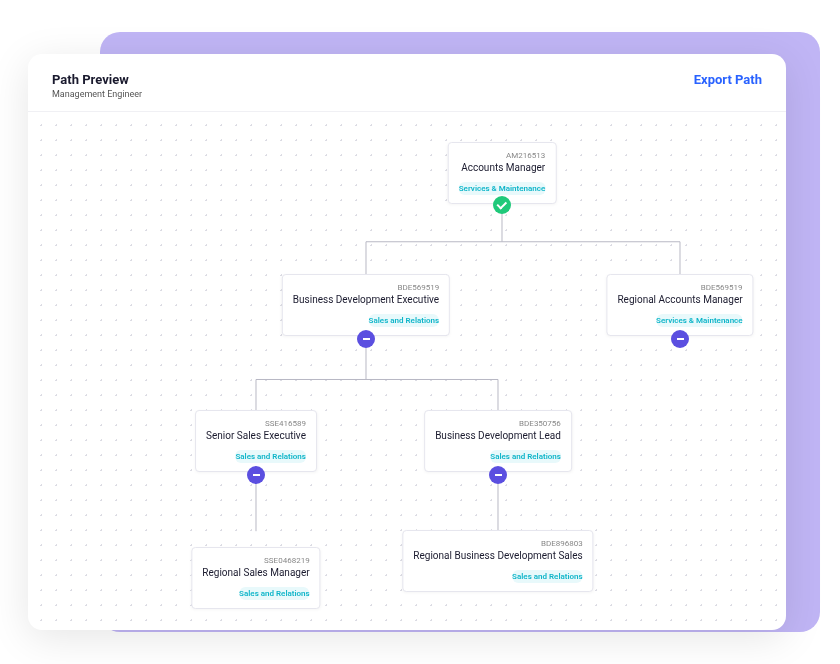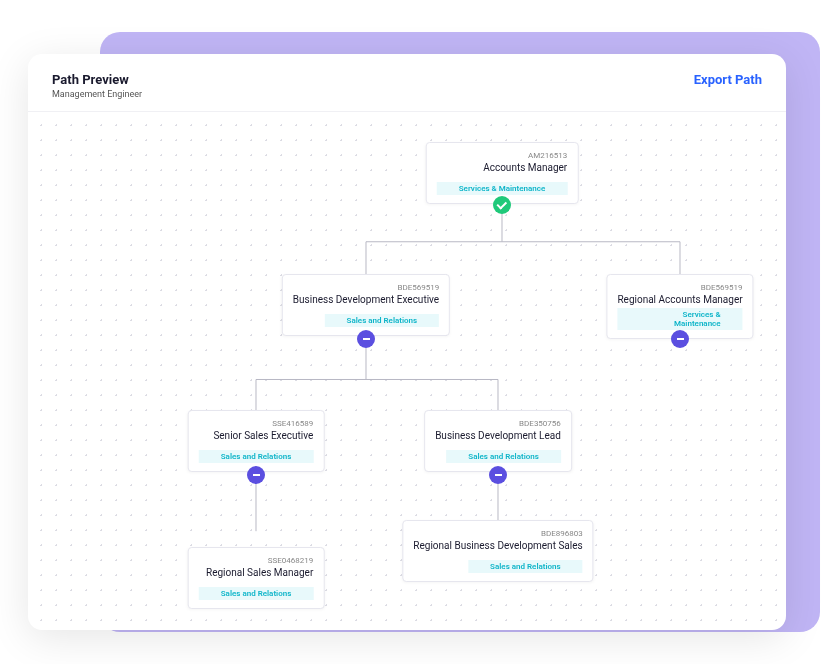--- a/index.html
+++ b/index.html
@@ -82,22 +82,22 @@
     font-weight: 400;
     color: #1a1a2e;
     margin-bottom: 3px;
     white-space: nowrap;
   }
   .node-tag {
     font-size: 8px;
     font-weight: 600;
     color: #0fb5c9;
     background: #e8f9fb;
-    border-radius: 0;
-    padding: 2px 22px;
+    border-radius: 6px;
+    padding: 2px 0;
     display: inline-block;
   }
   .badge {
     position: absolute;
     width: 18px;
     height: 18px;
     border-radius: 50%;
     display: flex;
     align-items: center;
     justify-content: center;
@@ -194,20 +194,20 @@
       <div class="node-tag">Sales and Relations</div>
     </div>
     <div class="badge badge-minus" style="left:470px; top:354px;"></div>
 
     <div class="node" style="left:228px; top:435px;">
       <div class="node-code">SSE0468219</div>
       <div class="node-title">Regional Sales Manager</div>
       <div class="node-tag">Sales and Relations</div>
     </div>
 
-    <div class="node" style="left:470px; top:408px;">
+    <div class="node" style="left:470px; top:418px;">
       <div class="node-code">BDE896803</div>
       <div class="node-title">Regional Business Development Sales</div>
       <div class="node-tag">Sales and Relations</div>
     </div>
 
   </div>
 </div>
 
 </body></html>

